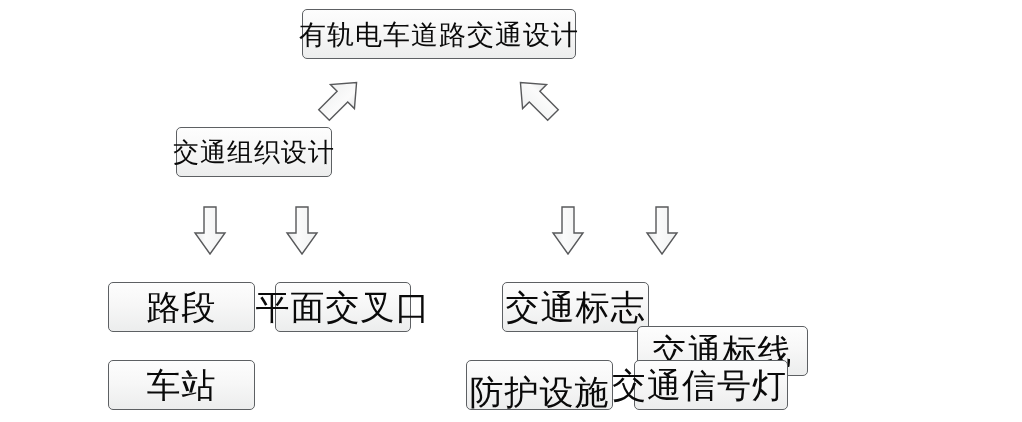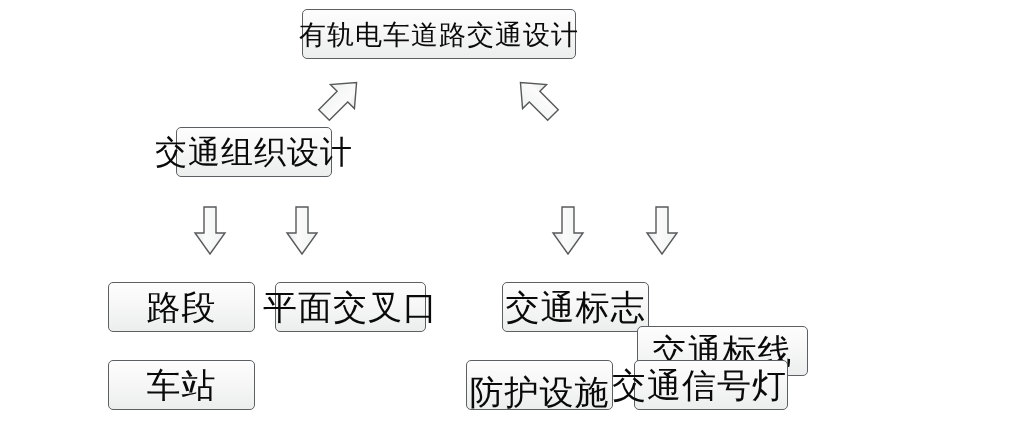--- a/index.html
+++ b/index.html
@@ -35,21 +35,21 @@
     user-select: none;
   }
   .node .node-label {
     display: block;
     line-height: 1;
     font-weight: 400;
   }
 
   
   .level-root  { font-size: 27px; }
-  .level-two   { font-size: 32px; }
+  .level-two   { font-size: 26px; }
   .level-leaf  { font-size: 34px; }
 
   
   .arrow {
     position: absolute;
     pointer-events: none;
   }
   .arrow svg {
     display: block;
     overflow: visible;
@@ -127,21 +127,21 @@
   <div class="arrow" style="left:645px; top:205px; width:34px; height:52px;">
     <svg width="34" height="52" viewBox="0 0 34 52">
       <path class="arrow-shape" d="M 11 2 L 23 2 L 23 28 L 32 28 L 17 49 L 2 28 L 11 28 Z"></path>
     </svg>
   </div>
 
   <div class="node level-leaf" style="left:108px; top:282px; width:147px; height:50px;">
     <span class="node-label">路段</span>
   </div>
 
-  <div class="node level-leaf" style="left:275px; top:282px; width:151px; height:50px;">
+  <div class="node level-leaf" style="left:275px; top:282px; width:136px; height:50px;">
     <span class="node-label">平面交叉口</span>
   </div>
 
   <div class="node level-leaf" style="left:466px; top:282px; width:147px; height:50px;margin-left:36px;">
     <span class="node-label">交通标志</span>
   </div>
 
   <div class="node level-leaf" style="left:637px; top:282px; width:171px; height:50px;margin-top:44px;">
     <span class="node-label">交通标线</span>
   </div>

